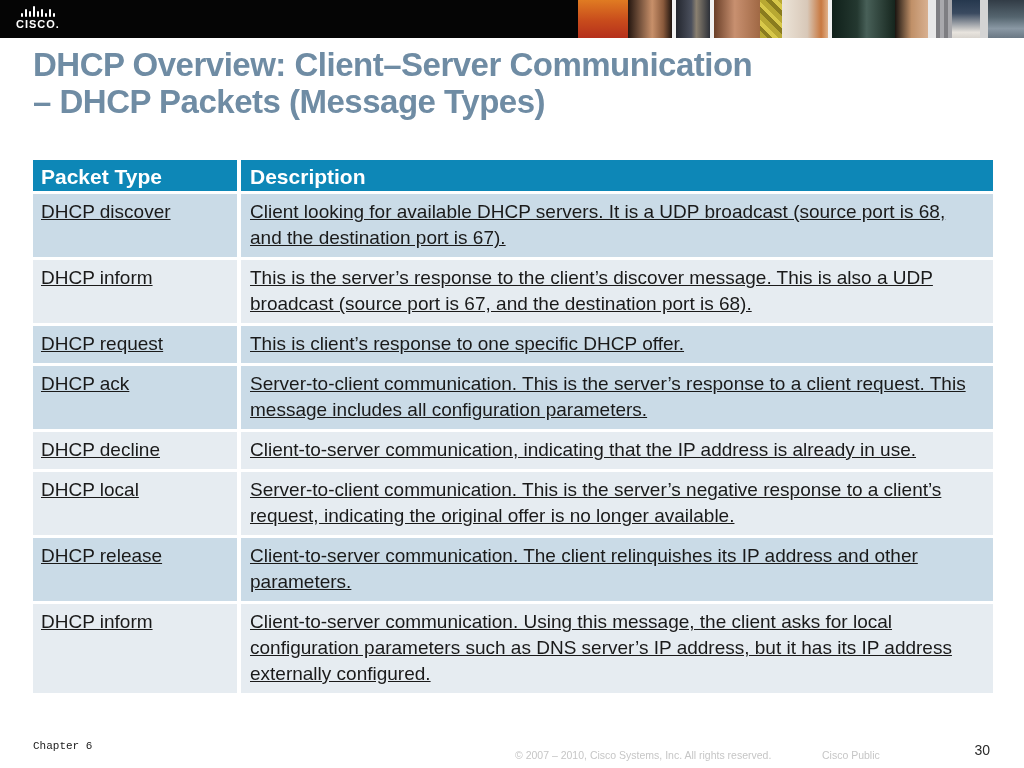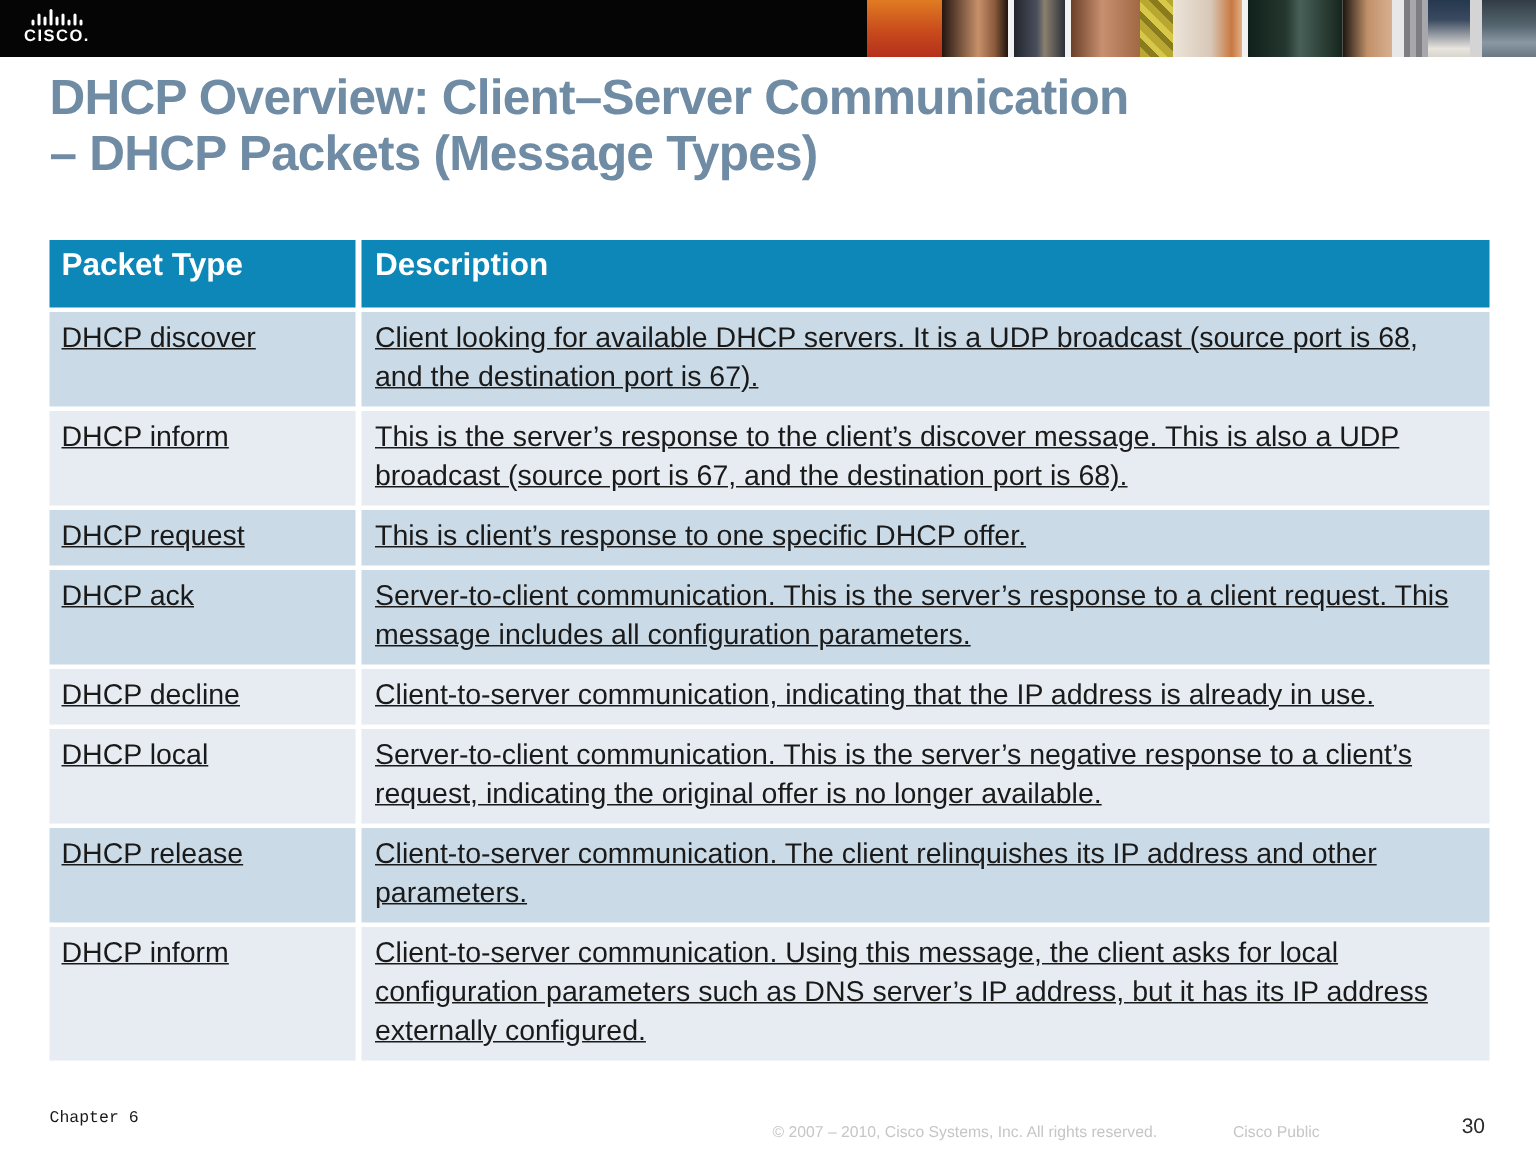--- a/index.html
+++ b/index.html
@@ -53,21 +53,21 @@
     font-size:33px;font-weight:bold;line-height:37px;letter-spacing:-0.5px;
   }
 
   
   .pkt-table{position:absolute;left:33px;top:160px;width:960px;font-size:19px;}
   .thead,.trow{display:flex;margin-bottom:3px;}
   .col-type{width:196px;padding:5px 0 6px 8px;flex:none;margin-right:4px;}
   .col-desc{flex:1;padding:5px 26px 6px 9px;}
   .thead .col-type,.thead .col-desc{
     background:var(--header-bg,#0d87b7);color:#fff;font-weight:bold;font-size:21px;
-    padding-top:5px;padding-bottom:16px;
+    padding-top:5px;padding-bottom:2px;
   }
   .td{color:#1a1a1a;line-height:26px;text-decoration:underline;}
   .row-dark  .td{background:var(--row-dark,#cadbe7);}
   .row-light .td{background:var(--row-light,#e6ecf1);}
 
   
   .footer-chapter{position:absolute;left:33px;top:740px;font-size:11px;color:#1a1a1a;font-family:Liberation Mono, monospace;}
   .footer-copyright{position:absolute;left:515px;top:749px;font-size:10.5px;color:#c6c6c6;}
   .footer-classification{position:absolute;left:822px;top:749px;font-size:10.5px;color:#c6c6c6;}
   .footer-page{position:absolute;right:34px;top:742px;font-size:14px;color:#2a2a2a;}

